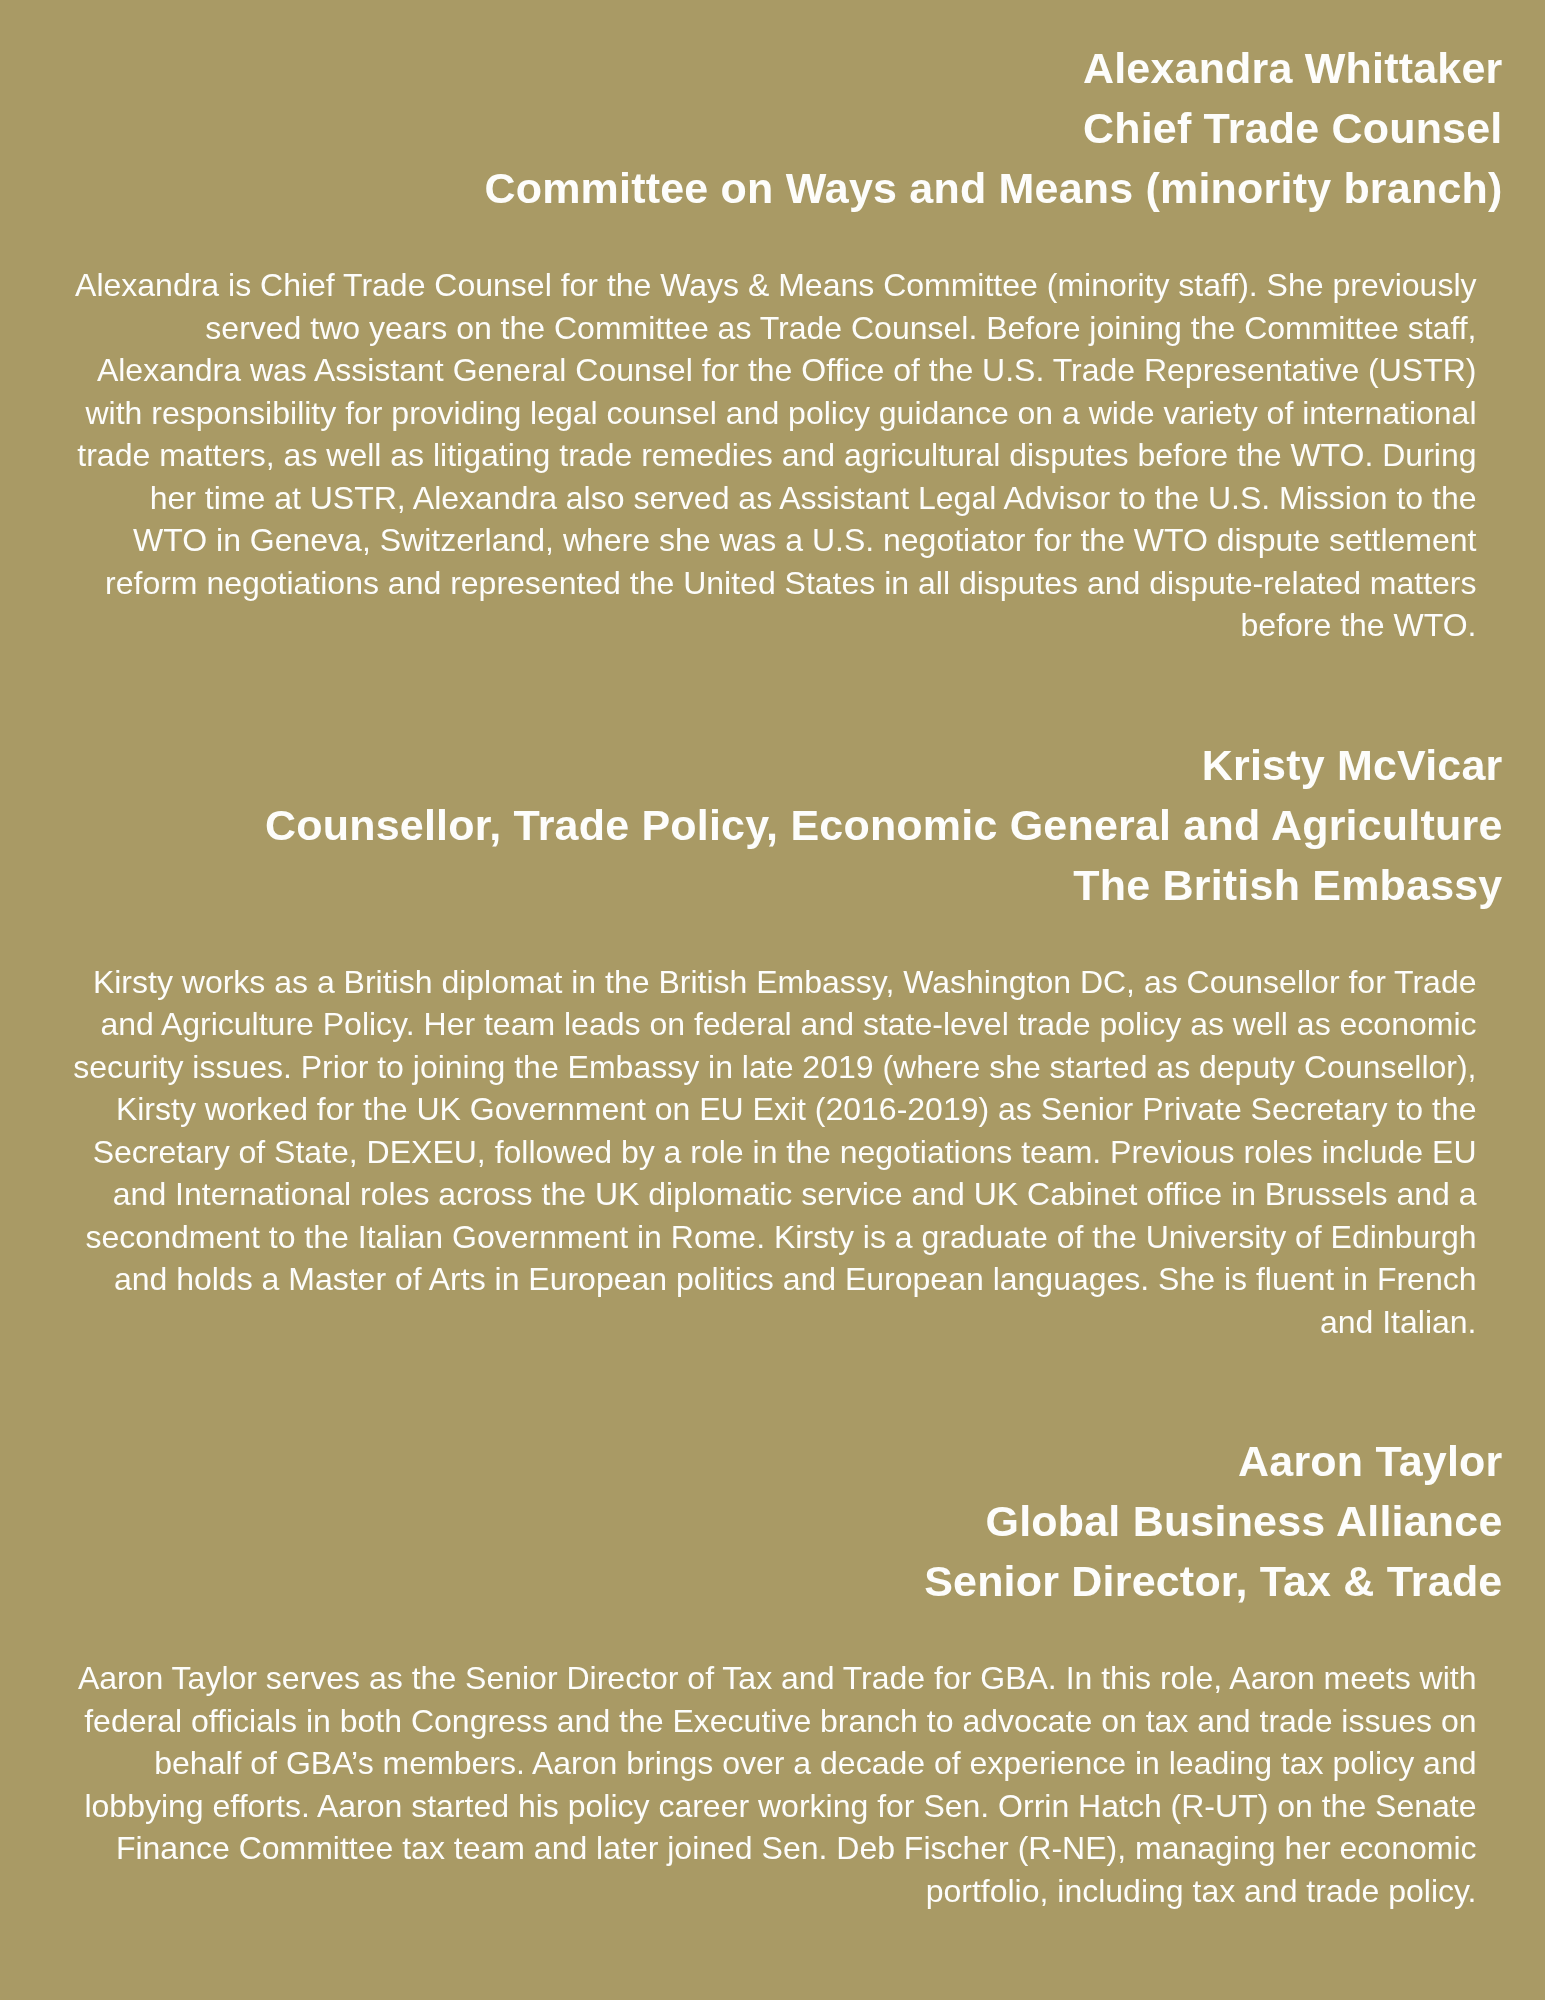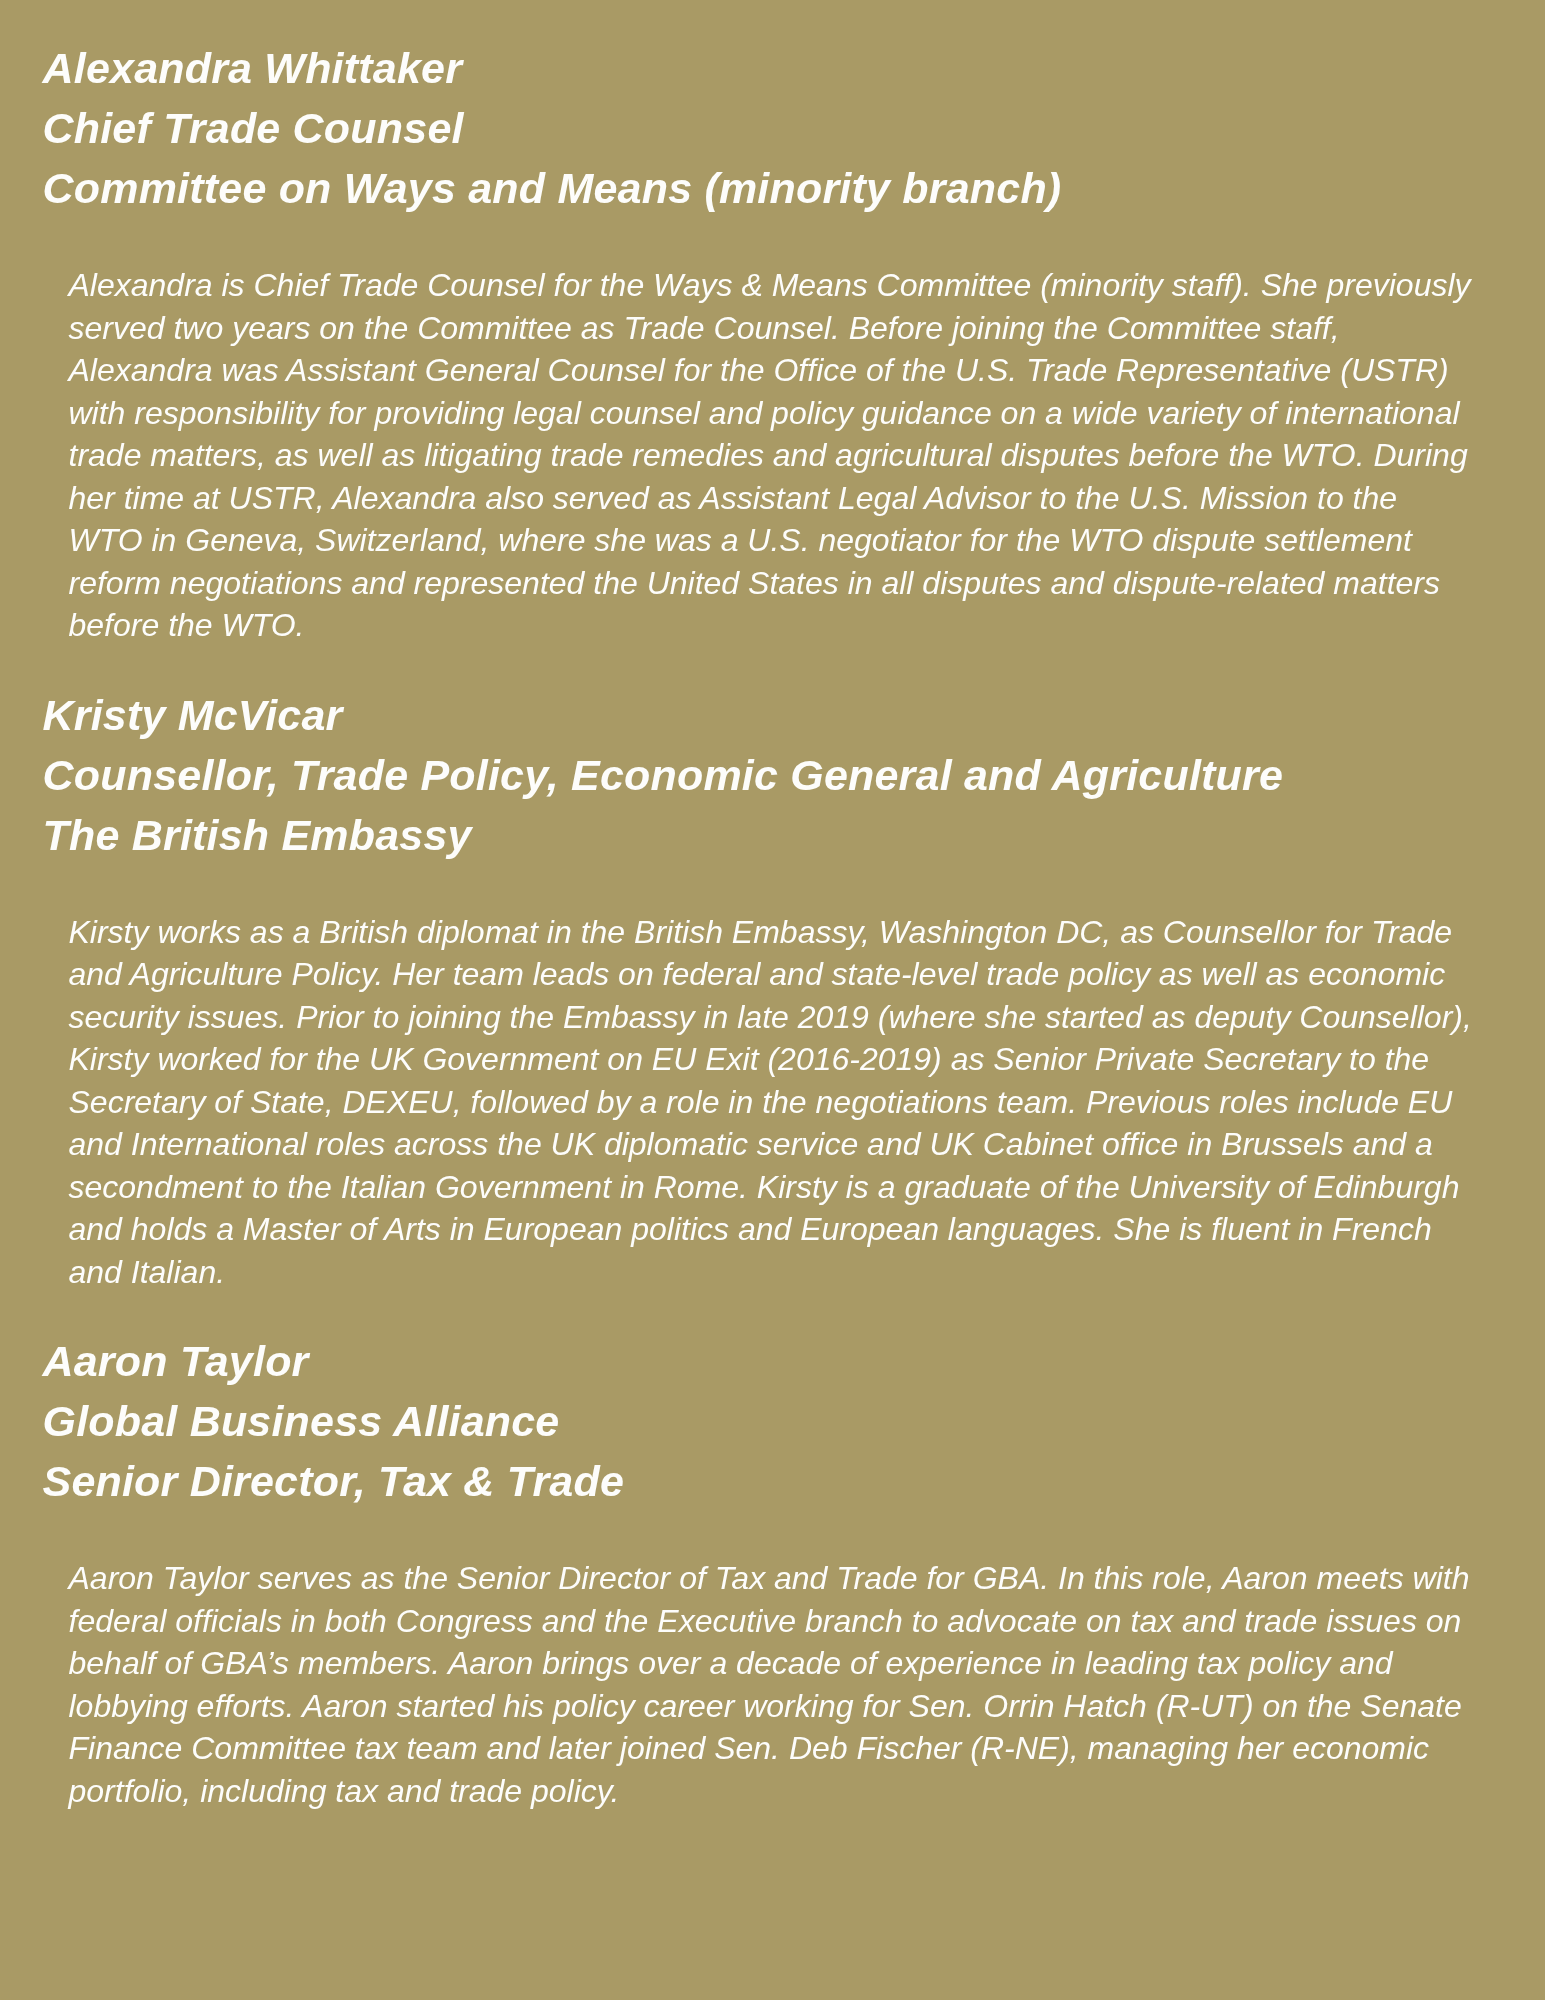--- a/index.html
+++ b/index.html
@@ -14,25 +14,24 @@
   }
   .page {
     width: 1545px;
     height: 2000px;
     box-sizing: border-box;
     padding-top: 38px;
   }
   .bio-section {
     width: 1460px;
     margin: 0 auto;
-    text-align: left;
-    font-style: italic;
+    text-align: right;
   }
   .bio-section + .bio-section {
-    margin-top: 38px;
+    margin-top: 88px;
   }
   .bio-heading {
     font-weight: 700;
     font-size: 43px;
     line-height: 60px;
     letter-spacing: 0.2px;
   }
   .bio-text {
     max-width: 1408px;
     margin: 46px auto 0 auto;

